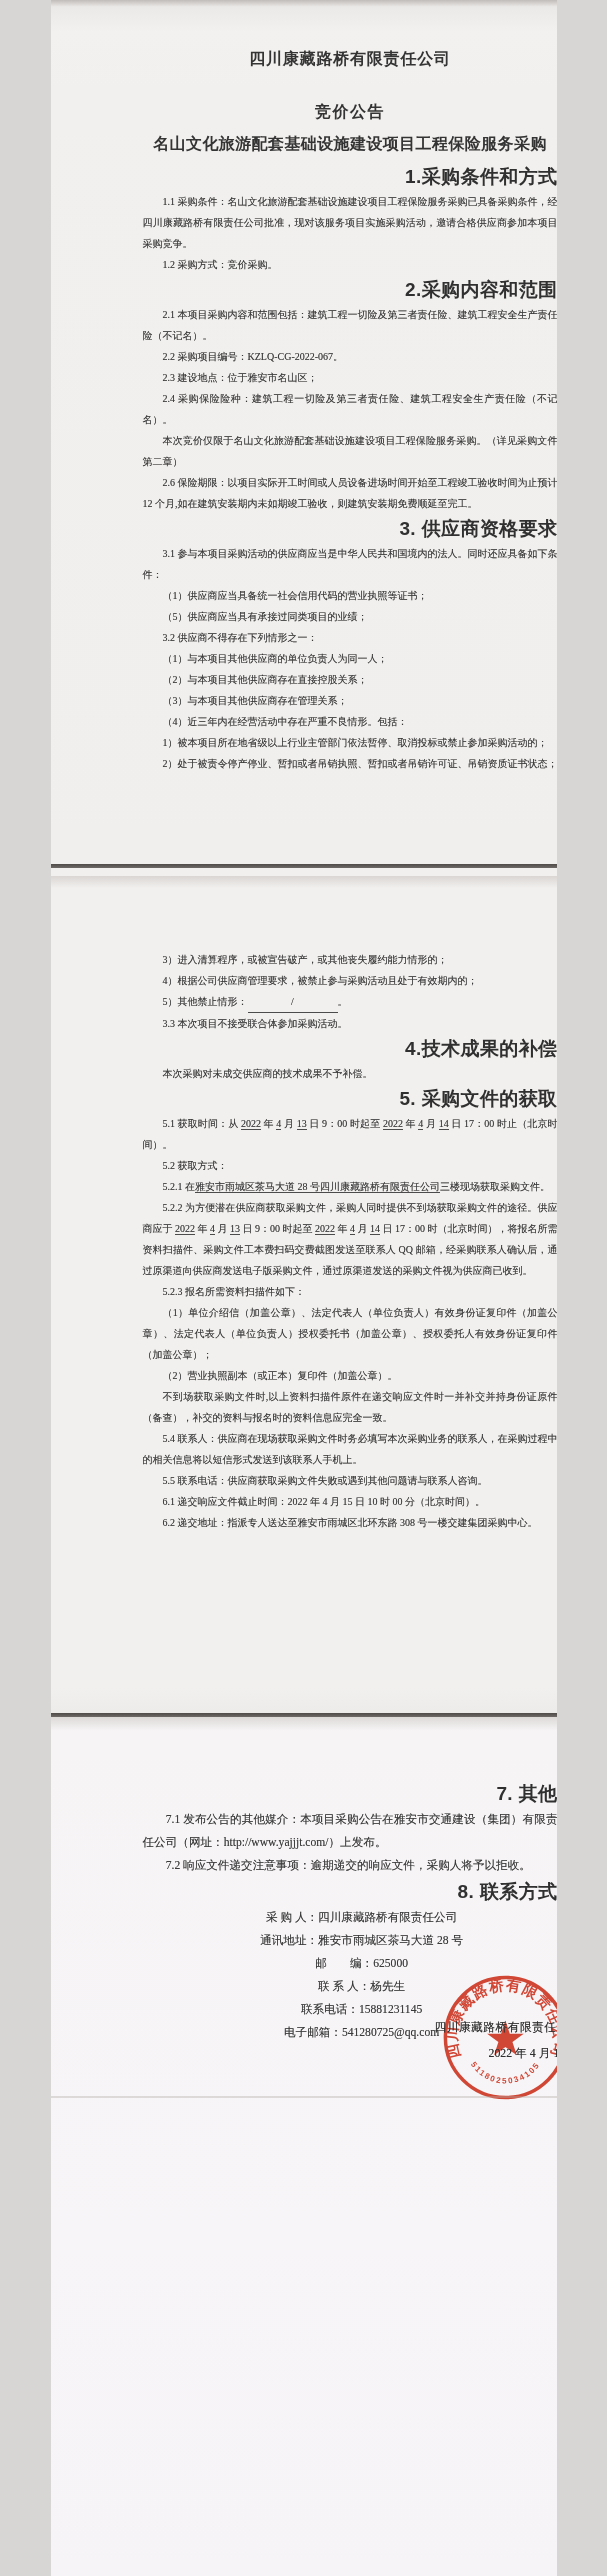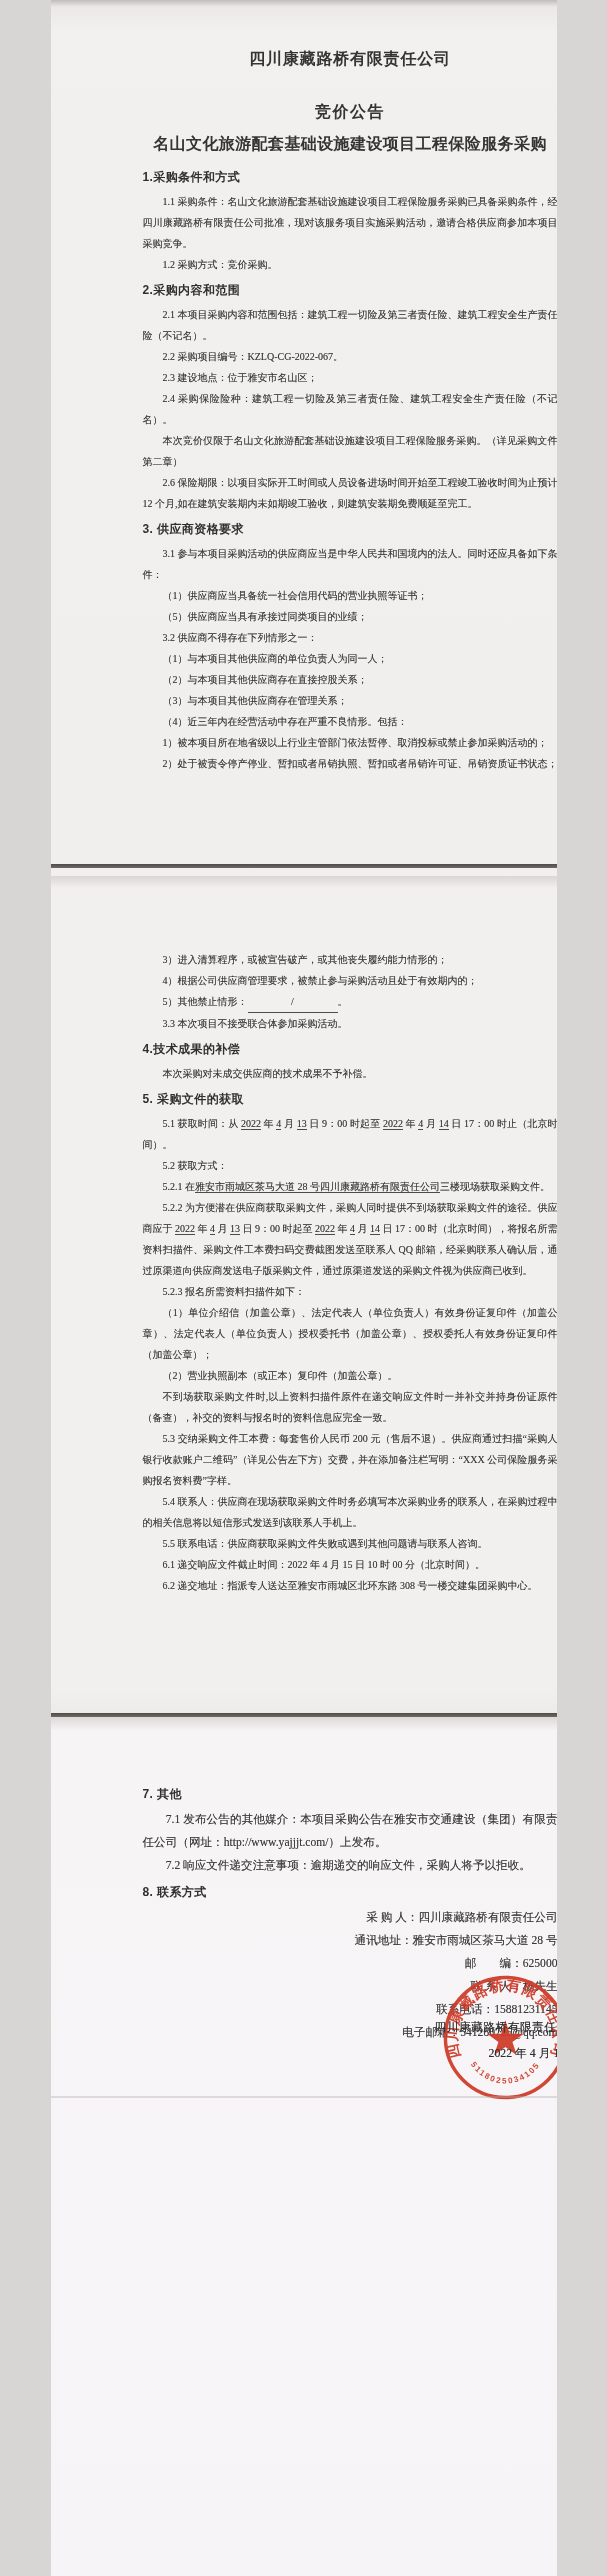--- a/index.html
+++ b/index.html
@@ -15,30 +15,30 @@
   .sep{position:absolute;left:0;width:607px;height:3.8px;background:linear-gradient(180deg,#4e4b49,#6e6a67);}
   .sep1{top:864px;}
   .sep2{top:1713px;}
   .scanline{position:absolute;left:0;top:2096px;width:607px;height:1.5px;background:rgba(175,170,166,.38);}
   .t{margin:0;text-align:center;font-family:"Liberation Sans",sans-serif;
      font-weight:bold;font-size:16px;line-height:23px;color:#343434;letter-spacing:0.8px;}
   .t1{margin-bottom:30px;}
   .t2{margin-bottom:12px;letter-spacing:0.4px;}
   .t3{margin-bottom:9px;letter-spacing:1.5px;}
   h2{margin:5.3px 0 3.8px 0;font-family:"Liberation Sans",sans-serif;font-weight:bold;
-     font-size:12px;line-height:20px;color:#303030;letter-spacing:0.4px;}
+     font-size:19px;line-height:20px;color:#303030;letter-spacing:0.4px;text-align:right;}
   p{margin:0;font-size:10px;line-height:21px;text-align:justify;
     text-shadow:0 0 0.4px rgba(70,70,70,.55);}
   .bi{text-indent:2em;}
   .p2 p{line-height:21px;}
   .p3 p{font-size:11.6px;line-height:23px;}
   .u{border-bottom:0.8px solid #4c4c4c;}
   .blank{display:inline-block;min-width:90px;border-bottom:0.8px solid #4c4c4c;
          text-align:center;text-indent:0;}
-  .contact{line-height:28px;text-align:right;}
+  .contact{line-height:28px;text-align:center;}
   .seal{position:absolute;left:389px;top:1972px;width:131px;height:131px;opacity:.93;}
   .seal .ringtxt{font-family:"Liberation Serif",serif;font-size:19px;font-weight:bold;
                  fill:#cf3a28;letter-spacing:1.5px;}
   .seal .numtxt{font-family:"Liberation Sans",sans-serif;font-size:10.5px;font-weight:bold;
                 fill:#cf3a28;letter-spacing:2.5px;}
   .seal .startxt{fill:#cf3a28;font-size:62px;}
   .sig{position:absolute;font-size:11.8px;color:#2e2e2e;white-space:nowrap;
        text-shadow:0 0 0.4px rgba(60,60,60,.6);}
   .sigc{left:384px;top:2020px;letter-spacing:0.4px;}
   .sigd{left:438px;top:2046px;}
@@ -91,21 +91,20 @@
 
     <h2>5. 采购文件的获取</h2>
     <p class="bi"><span>5.1 获取时间：从 </span><span class="u">2022</span><span> 年 </span><span class="u">4</span><span> 月 </span><span class="u">13</span><span> 日 9：00 时起至 </span><span class="u">2022</span><span> 年 </span><span class="u">4</span><span> 月 </span><span class="u">14</span><span> 日 17：00 时止（北京时间）。</span></p>
     <p class="bi">5.2 获取方式：</p>
     <p class="bi"><span>5.2.1 在</span><span class="u">雅安市雨城区茶马大道 28 号四川康藏路桥有限责任公司</span><span>三楼现场获取采购文件。</span></p>
     <p class="bi"><span>5.2.2 为方便潜在供应商获取采购文件，采购人同时提供不到场获取采购文件的途径。供应商应于 </span><span class="u">2022</span><span> 年 </span><span class="u">4</span><span> 月 </span><span class="u">13</span><span> 日 9：00 时起至 </span><span class="u">2022</span><span> 年 </span><span class="u">4</span><span> 月 </span><span class="u">14</span><span> 日 17：00 时（北京时间），将报名所需资料扫描件、采购文件工本费扫码交费截图发送至联系人 QQ 邮箱，经采购联系人确认后，通过原渠道向供应商发送电子版采购文件，通过原渠道发送的采购文件视为供应商已收到。</span></p>
     <p class="bi">5.2.3 报名所需资料扫描件如下：</p>
     <p class="bi">（1）单位介绍信（加盖公章）、法定代表人（单位负责人）有效身份证复印件（加盖公章）、法定代表人（单位负责人）授权委托书（加盖公章）、授权委托人有效身份证复印件（加盖公章）；</p>
     <p class="bi">（2）营业执照副本（或正本）复印件（加盖公章）。</p>
     <p class="bi">不到场获取采购文件时,以上资料扫描件原件在递交响应文件时一并补交并持身份证原件（备查），补交的资料与报名时的资料信息应完全一致。</p>
-    <p class="bi">5.3 交纳采购文件工本费：每套售价人民币 200 元（售后不退）。供应商通过扫描“采购人银行收款账户二维码”（详见公告左下方）交费，并在添加备注栏写明：“XXX 公司保险服务采购报名资料费”字样。</p>
     <p class="bi">5.4 联系人：供应商在现场获取采购文件时务必填写本次采购业务的联系人，在采购过程中的相关信息将以短信形式发送到该联系人手机上。</p>
     <p class="bi">5.5 联系电话：供应商获取采购文件失败或遇到其他问题请与联系人咨询。</p>
 
     <p class="bi">6.1 递交响应文件截止时间：2022 年 4 月 15 日 10 时 00 分（北京时间）。</p>
     <p class="bi">6.2 递交地址：指派专人送达至雅安市雨城区北环东路 308 号一楼交建集团采购中心。</p>
   </section>
 
   <div class="sep sep2"></div>
 
   <section class="page p3">

